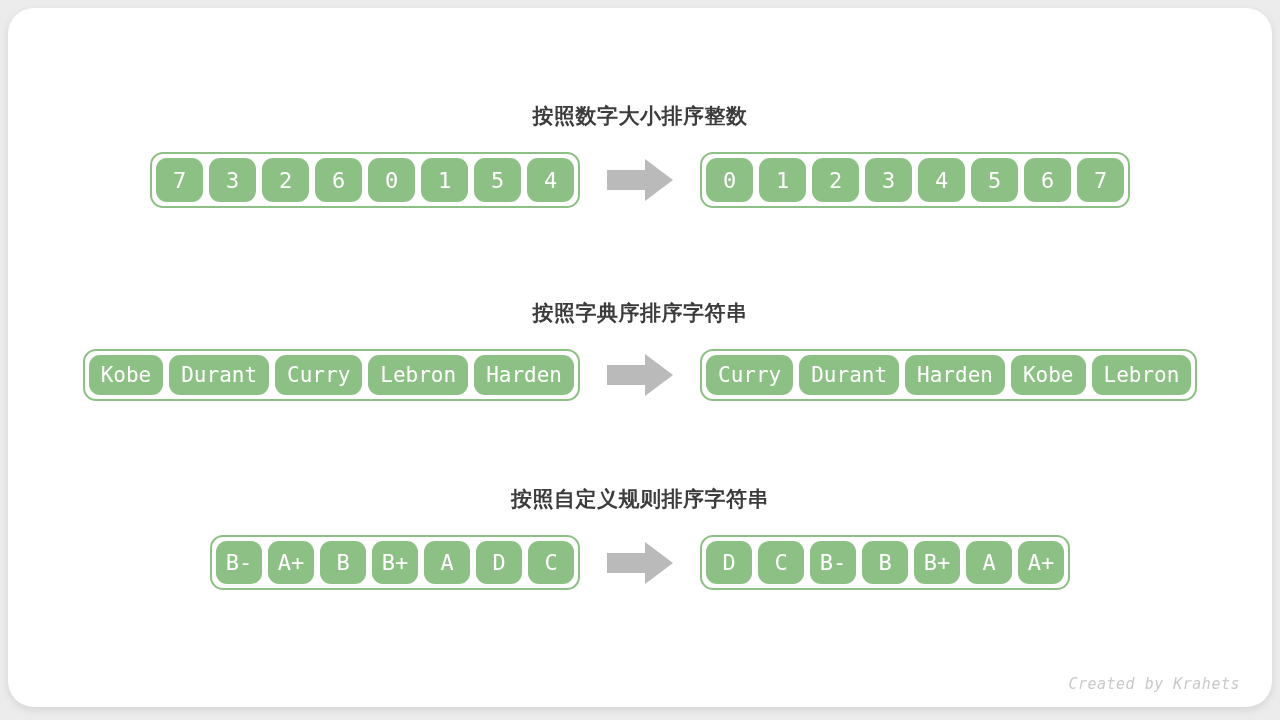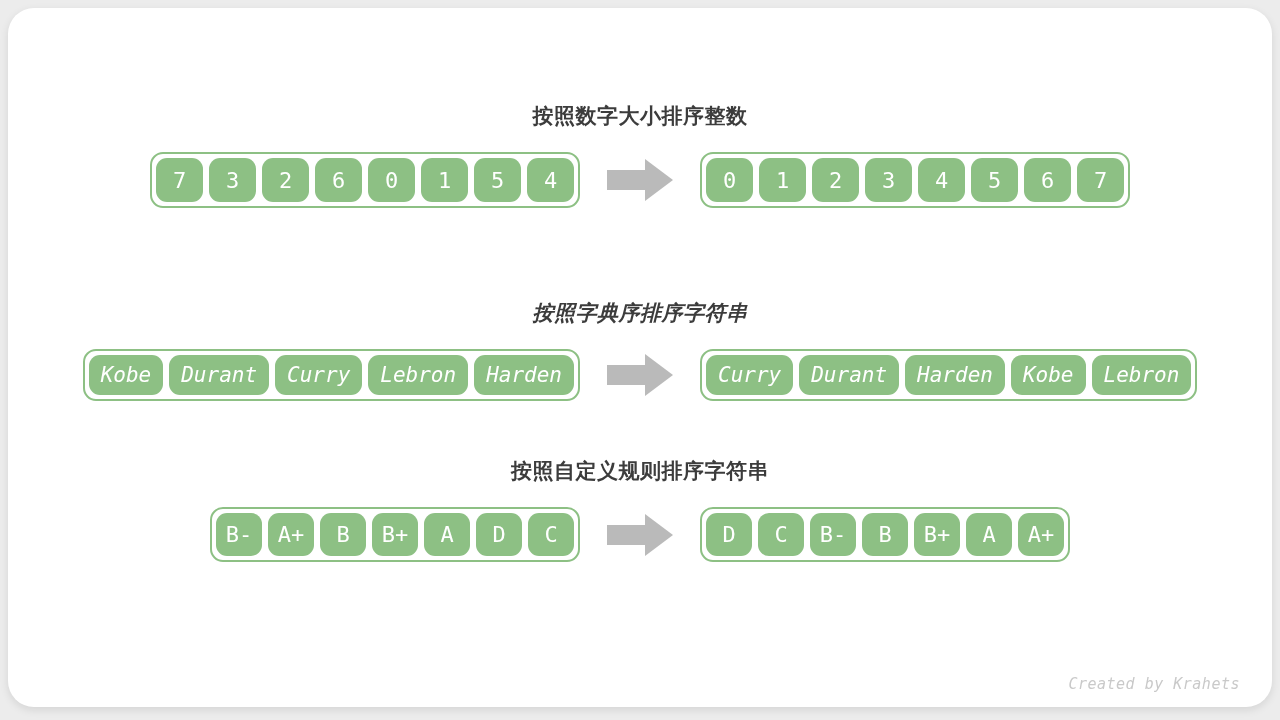--- a/index.html
+++ b/index.html
@@ -22,22 +22,22 @@
     left:8px;top:8px;right:8px;bottom:13px;
     background:var(--card-bg);
     border-radius:26px;
     box-shadow:0 3px 9px rgba(0,0,0,0.10);
   }
   main{width:100%;}
   .sort-section{
     display:flex;flex-direction:column;align-items:center;width:100%;
   }
   .sort-section:nth-of-type(1){margin-top:95px;text-align:center;}
-  .sort-section:nth-of-type(2){margin-top:92px;font-style:italic;}
-  .sort-section:nth-of-type(3){margin-top:57px;}
+  .sort-section:nth-of-type(2){margin-top:92px;}
+  .sort-section:nth-of-type(3){margin-top:85px;}
   .section-title{
     font-size:21px;font-weight:700;color:var(--title);
     letter-spacing:0.5px;line-height:26px;
   }
   .sort-row{
     margin-top:23px;width:100%;
     display:grid;grid-template-columns:1fr 120px 1fr;
     align-items:center;
   }
   .array-box{

